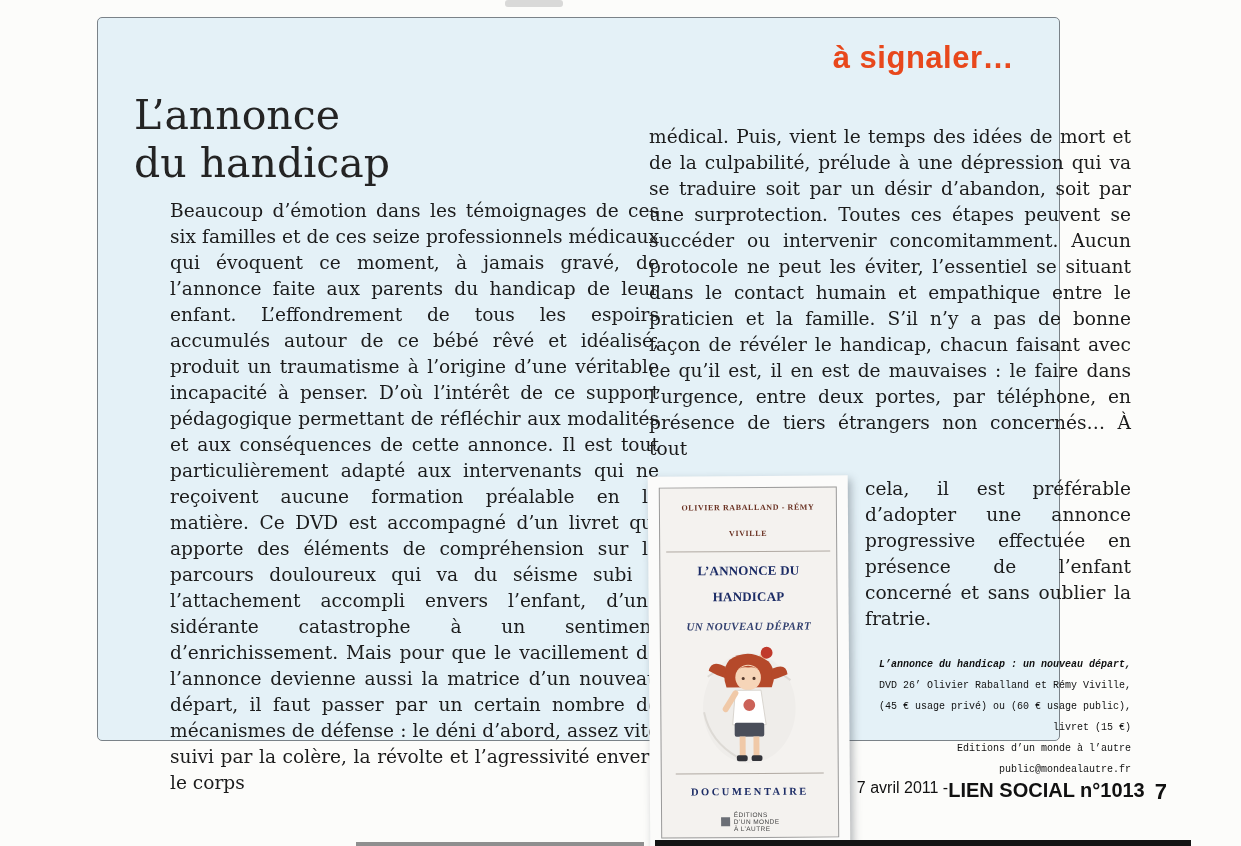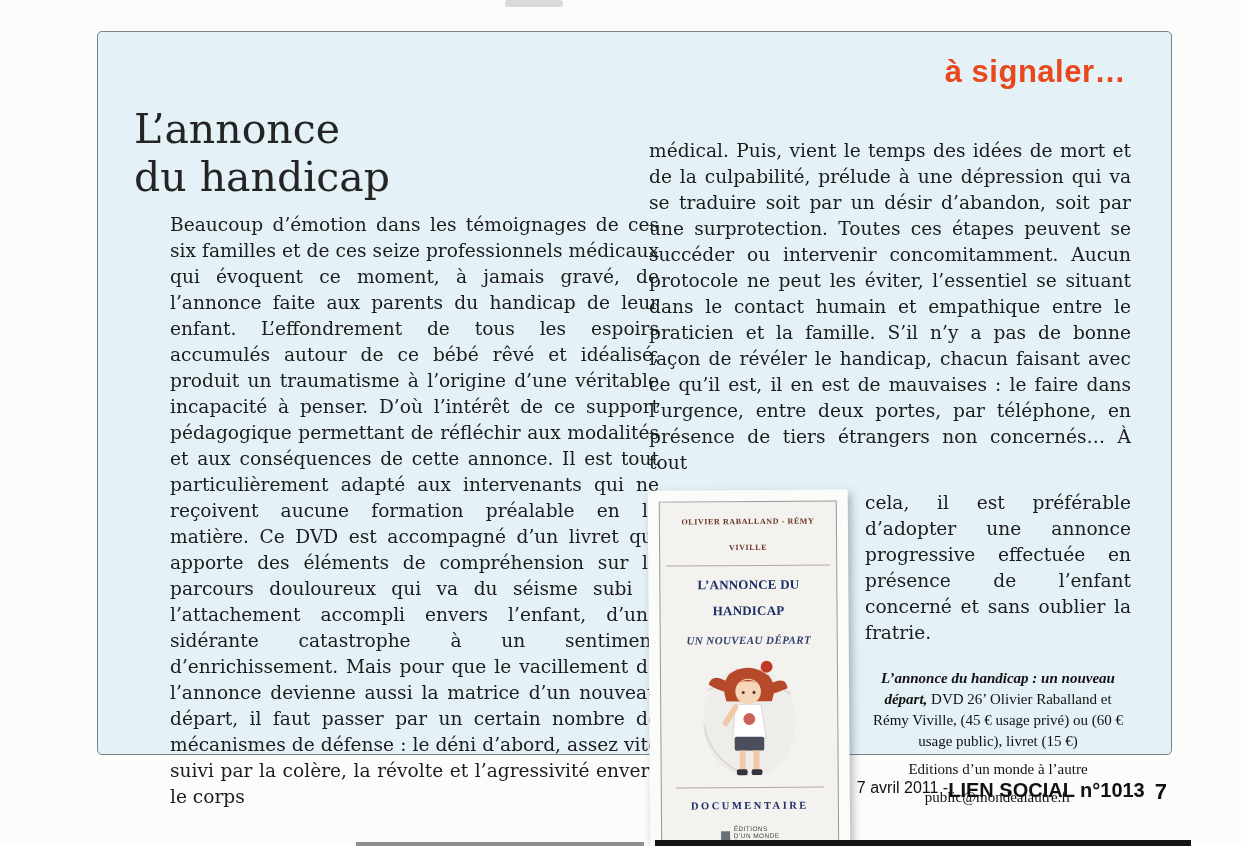--- a/index.html
+++ b/index.html
@@ -3,21 +3,21 @@
 <meta charset="utf-8">
 <style>
   html,body{margin:0;padding:0;}
   body{
     width:1241px;height:846px;position:relative;overflow:hidden;
     background:#fcfcfa;
     font-family:"DejaVu Serif", serif;
     color:#1c1c1c;
   }
   .panel{
-    position:absolute;left:97px;top:31px;width:1075px;height:724px;
+    position:absolute;left:97px;top:17px;width:963px;height:724px;
     background:#e4f1f7;border:1px solid #7a8288;border-radius:5px;
     box-sizing:border-box;
   }
   .signal{
     position:absolute;top:22px;right:45px;
     font-family:"Liberation Sans", sans-serif;
     font-size:31px;font-weight:bold;color:#e8481c;letter-spacing:.5px;
   }
   .article-title{
     position:absolute;left:36px;top:62px;
@@ -70,26 +70,26 @@
   .dvd-publisher{
     display:flex;align-items:center;justify-content:center;gap:4px;
     margin-top:6px;
   }
   .dvd-publisher .logo-square{width:9px;height:9px;background:#6b6f76;}
   .dvd-publisher .lines{font-family:"Liberation Sans", sans-serif;
     font-size:6.5px;line-height:7px;color:#4a4a4a;letter-spacing:.4px;
     text-transform:uppercase;}
   .wrap-text{flex:1;margin-left:16px;}
   .caption{
-    font-family:Liberation Serif, serif;
-    font-size:15px;line-height:21px;text-align:center;
+    font-family:Liberation Mono, monospace;
+    font-size:10px;line-height:21px;text-align:right;
     margin-top:22px;color:#111;
   }
   .cap-bold{font-weight:bold;font-style:italic;}
-  .cap-line{display:block;margin-top:7px;}
+  .cap-line{display:block;}
   .footer{
     position:absolute;top:779px;right:74px;
     font-family:"Liberation Sans", sans-serif;
     display:flex;align-items:flex-start;color:#111;
   }
   .footer .date{font-size:16px;}
   .footer .issue{font-size:20px;font-weight:bold;}
   .footer .pagenum{font-size:22px;font-weight:bold;margin-left:10px;}
   .artifact{position:absolute;}
   .artifact.top-smudge{left:505px;top:0;width:58px;height:7px;background:#c2c2c2;opacity:.6;border-radius:3px;}

